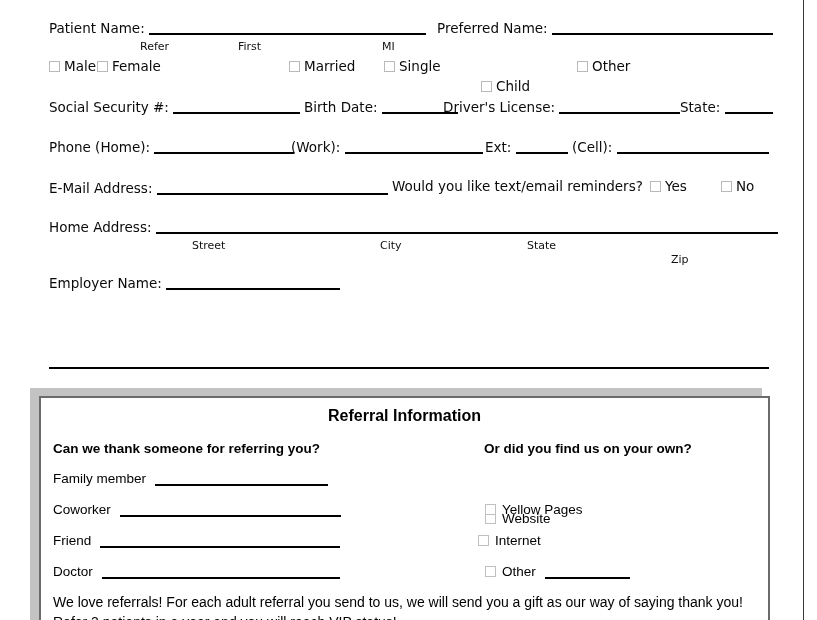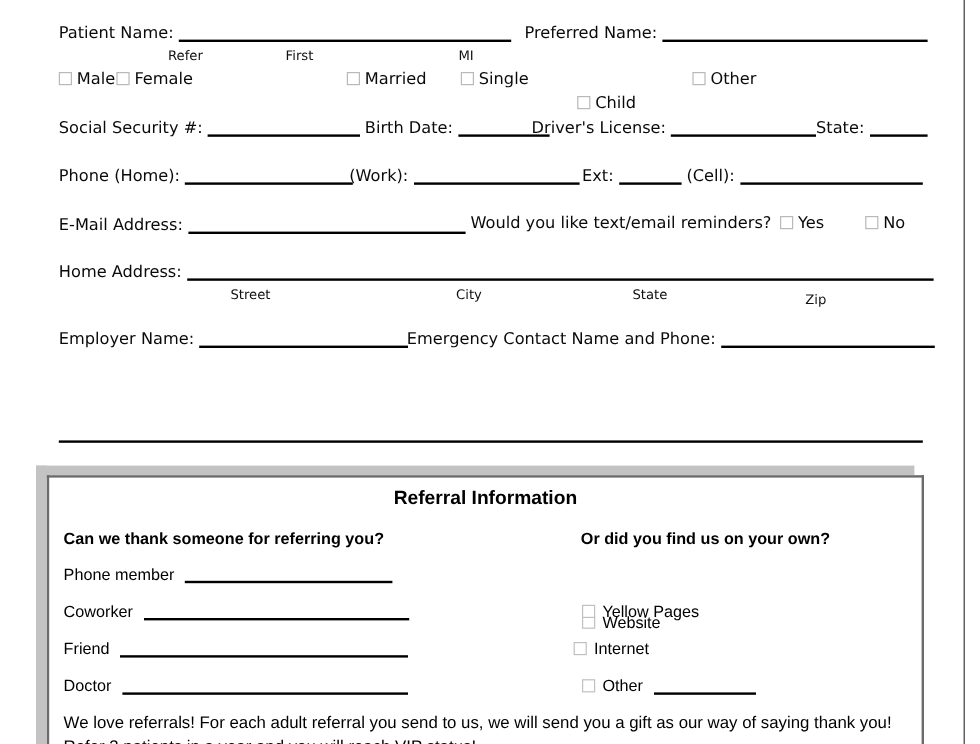--- a/index.html
+++ b/index.html
@@ -263,47 +263,43 @@
       <span class="cbwrap"><span class="cb"></span><span>No</span></span>
     </div>
 
     <div class="row" style="left:49px; top:219px;">
       <span class="lbl">Home Address:</span>
       <span class="rule" style="width:622px;"></span>
     </div>
     <div class="subcap" style="left:192px; top:239px;">Street</div>
     <div class="subcap" style="left:380px; top:239px;">City</div>
     <div class="subcap" style="left:527px; top:239px;">State</div>
-    <div class="subcap" style="left:671px; top:243px;">Zip</div>
+    <div class="subcap" style="left:671px; top:253px;">Zip</div>
 
     <div class="row" style="left:49px; top:275px;">
       <span class="lbl">Employer Name:</span>
       <span class="rule" style="width:174px;"></span>
     </div>
-    <div class="row" style="left:339px; top:275px;">
-      <span class="lbl">Emergency Contact Name and Phone:</span>
-      <span class="rule" style="width:178px;"></span>
-    </div>
 
 
     <div class="bare-rule" style="left:49px; top:367px; width:720px;"></div>
   </div>
 
   <div class="ref-shadow"></div>
   <div class="ref-shadow-left"></div>
 
   <div class="ref-box">
 
     <div class="ref-title">Referral Information</div>
 
     <div class="ref-col-head" style="left:12px; top:43px;">Can we thank someone for referring you?</div>
     <div class="ref-col-head" style="left:443px; top:43px;">Or did you find us on your own?</div>
 
     <div class="ref-item" style="left:12px; top:73px;">
-      <span>Phone member</span>
+      <span>Family member</span>
       <span class="rule" style="width:173px;"></span>
     </div>
     <div class="ref-item" style="left:12px; top:104px;">
       <span>Coworker</span>
       <span class="rule" style="width:221px;"></span>
     </div>
     <div class="ref-item" style="left:12px; top:135px;">
       <span>Friend</span>
       <span class="rule" style="width:240px;"></span>
     </div>

